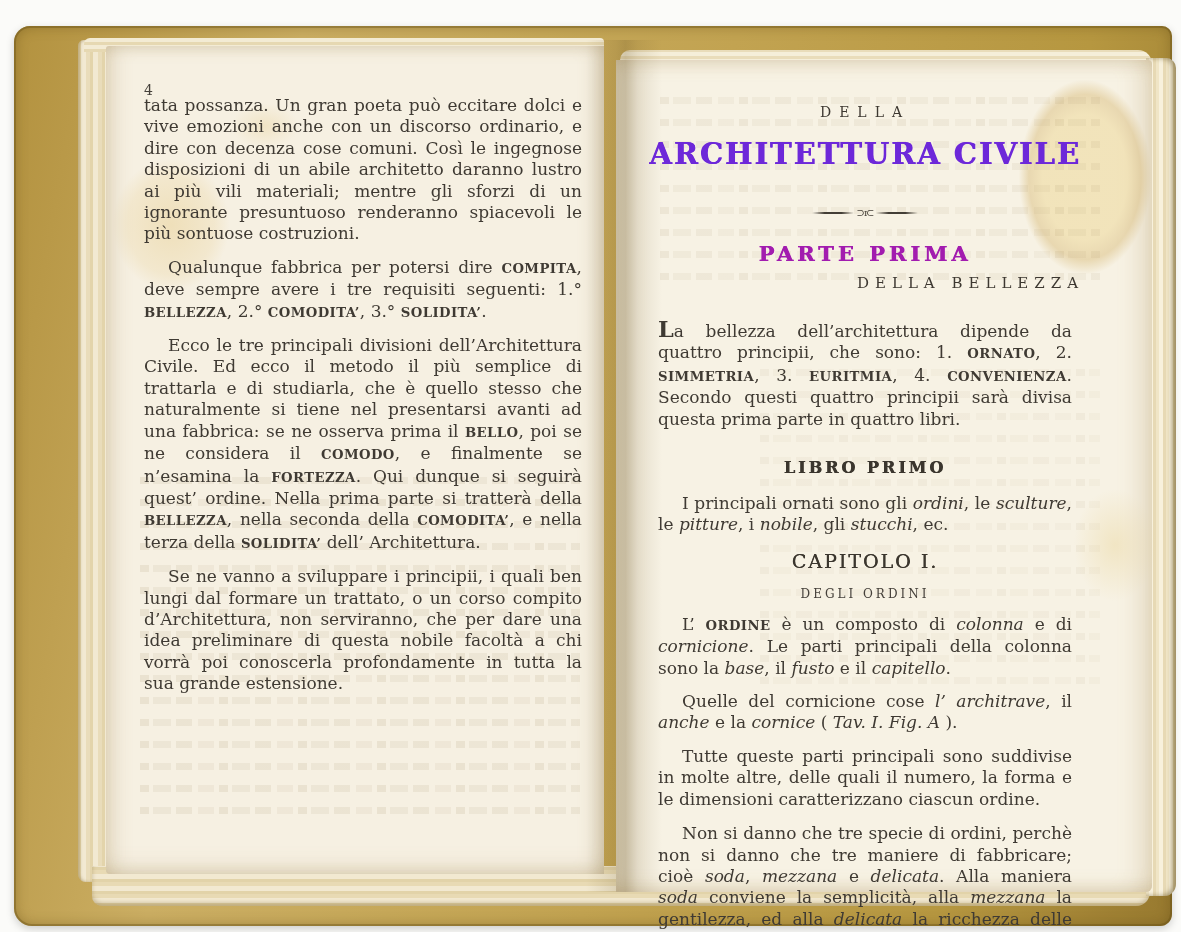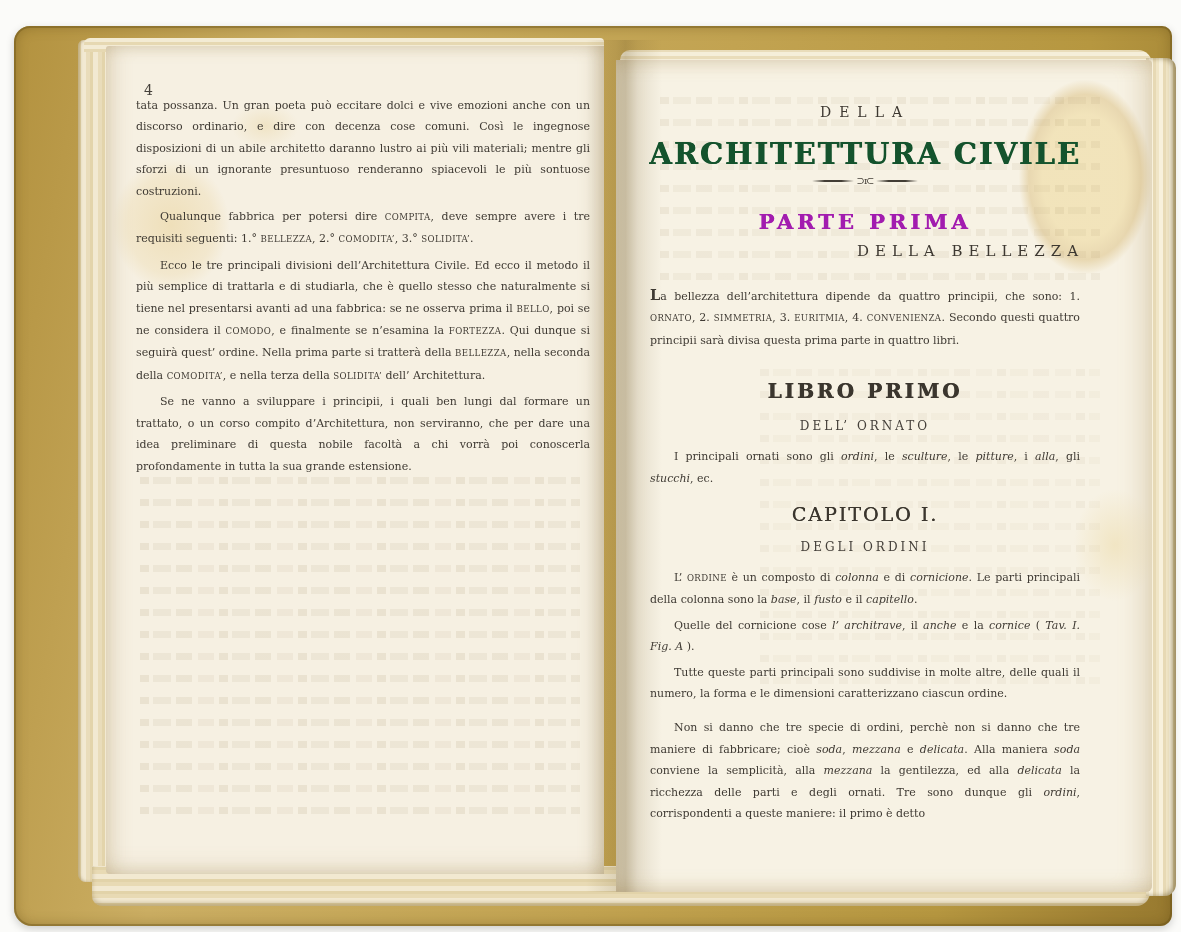--- a/index.html
+++ b/index.html
@@ -101,36 +101,36 @@
   .bleed-right-mid{left:760px;top:360px;width:340px;height:330px;opacity:.30;}
 
   
   .text-col{position:relative;z-index:2;}
   .left-text{padding:36px 10px 0 26px;width:462px;}
   .right-text{padding:44px 68px 0 30px;width:438px;}
 
   .running-head{position:relative;text-align:center;font-size:13px;letter-spacing:2.5px;margin-bottom:13px;color:#45403a;}
   .pagenum{position:absolute;left:12px;top:0;font-size:14px;letter-spacing:0;}
 
-  p.para{margin:4px;font-size:11px;line-height:21.4px;text-align:justify;}
+  p.para{margin:12px;font-size:17px;line-height:21.4px;text-align:justify;}
   p.para.ind{text-indent:24px;}
   p.para.gap{margin-top:13px;}
-  .sc{font-size:.78em;letter-spacing:.4px;}
+  .sc{font-size:.78em;letter-spacing:.4px;font-weight:bold;}
   .i{font-style:italic;}
   .init{font-size:1.32em;font-weight:bold;line-height:1;}
 
   .h-small{text-align:center;font-size:14px;letter-spacing:8px;margin:0 0 17px;color:#3d3831;}
-  .h-main{text-align:center;font-size:29px;font-weight:bold;letter-spacing:2px;margin:0 0 5px;color:#14532d;
+  .h-main{text-align:center;font-size:29px;font-weight:bold;letter-spacing:2px;margin:0 0 37px;color:#6d28d9;
     text-shadow:.7px 0 currentColor;}
   .ornament{display:flex;align-items:center;justify-content:center;gap:3px;margin:0 0 23px;color:#433e36;}
   .orn-line{width:42px;height:2.6px;background:linear-gradient(90deg,transparent,#433e36 30%,#433e36 70%,transparent);border-radius:2px;}
   .orn-center{font-size:10px;letter-spacing:-1px;line-height:1;transform:translateY(-.5px);}
   .h-part{text-align:center;font-size:21px;font-weight:bold;letter-spacing:4px;margin:0 0 8px;color:#a21caf;text-shadow:.5px 0 currentColor;}
   .h-sub{text-align:right;font-size:15px;letter-spacing:6px;margin:0 0 26px;color:#3d3831;}
-  .h-part2{text-align:center;font-size:20px;font-weight:bold;letter-spacing:3px;margin:28px 0 16px;color:#3b362e;text-shadow:.5px 0 currentColor;}
+  .h-part2{text-align:center;font-size:16px;font-weight:bold;letter-spacing:3px;margin:28px 0 16px;color:#3b362e;text-shadow:.5px 0 currentColor;}
   .h-sub2{text-align:center;font-size:12px;letter-spacing:3px;margin:0 0 13px;color:#45403a;}
   .h-chapter{text-align:center;font-size:19px;letter-spacing:2px;margin:14px 0 15px;color:#3b362e;text-shadow:.3px 0 currentColor;}
   .intro{margin-bottom:6px;}
 </style>
 </head>
 <body>
 
 <div class="scene">
 
   <div class="book-cover"></div>
@@ -161,22 +161,21 @@
         <div class="h-main">ARCHITETTURA CIVILE</div>
         <div class="ornament">
           <span class="orn-line"></span>
           <span class="orn-center">⊃ɪ⊂</span>
           <span class="orn-line"></span>
         </div>
         <div class="h-part">PARTE PRIMA</div>
         <div class="h-sub">DELLA BELLEZZA</div>
         <p class="para intro"><span class="init">L</span><span>a bellezza dell’architettura dipende da quattro principii, che sono: 1. </span><span class="sc">ORNATO</span><span>, 2. </span><span class="sc">SIMMETRIA</span><span>, 3. </span><span class="sc">EURITMIA</span><span>, 4. </span><span class="sc">CONVENIENZA</span><span>. Secondo questi quattro principii sarà divisa questa prima parte in quattro libri.</span></p>
         <div class="h-part2">LIBRO PRIMO</div>
-        <div class="h-sub2">DELL’ ORNATO</div>
-        <p class="para ind"><span>I principali ornati sono gli </span><span class="i">ordini</span><span>, le </span><span class="i">sculture</span><span>, le </span><span class="i">pitture</span><span>, i </span><span class="i">alla</span><span>, gli </span><span class="i">stucchi</span><span>, ec.</span></p>
+        <p class="para ind"><span>I principali ornati sono gli </span><span class="i">ordini</span><span>, le </span><span class="i">sculture</span><span>, le </span><span class="i">pitture</span><span>, i </span><span class="i">nobile</span><span>, gli </span><span class="i">stucchi</span><span>, ec.</span></p>
         <div class="h-chapter">CAPITOLO I.</div>
         <div class="h-sub2">DEGLI ORDINI</div>
         <p class="para ind"><span>L’ </span><span class="sc">ORDINE</span><span> è un composto di </span><span class="i">colonna</span><span> e di </span><span class="i">cornicione</span><span>. Le parti principali della colonna sono la </span><span class="i">base</span><span>, il </span><span class="i">fusto</span><span> e il </span><span class="i">capitello</span><span>.</span></p>
         <p class="para ind"><span>Quelle del cornicione cose </span><span class="i">l’ architrave</span><span>, il </span><span class="i">anche</span><span> e la </span><span class="i">cornice</span><span> ( </span><span class="i">Tav. I. Fig. A</span><span> ).</span></p>
         <p class="para ind"><span>Tutte queste parti principali sono suddivise in molte altre, delle quali il numero, la forma e le dimensioni caratterizzano ciascun ordine.</span></p>
         <p class="para ind gap"><span>Non si danno che tre specie di ordini, perchè non si danno che tre maniere di fabbricare; cioè </span><span class="i">soda</span><span>, </span><span class="i">mezzana</span><span> e </span><span class="i">delicata</span><span>. Alla maniera </span><span class="i">soda</span><span> conviene la semplicità, alla </span><span class="i">mezzana</span><span> la gentilezza, ed alla </span><span class="i">delicata</span><span> la ricchezza delle parti e degli ornati. Tre sono dunque gli </span><span class="i">ordini</span><span>, corrispondenti a queste maniere: il primo è detto </span></p>
       </div>
   </div>
 
   <div class="gutter-shadow"></div>

